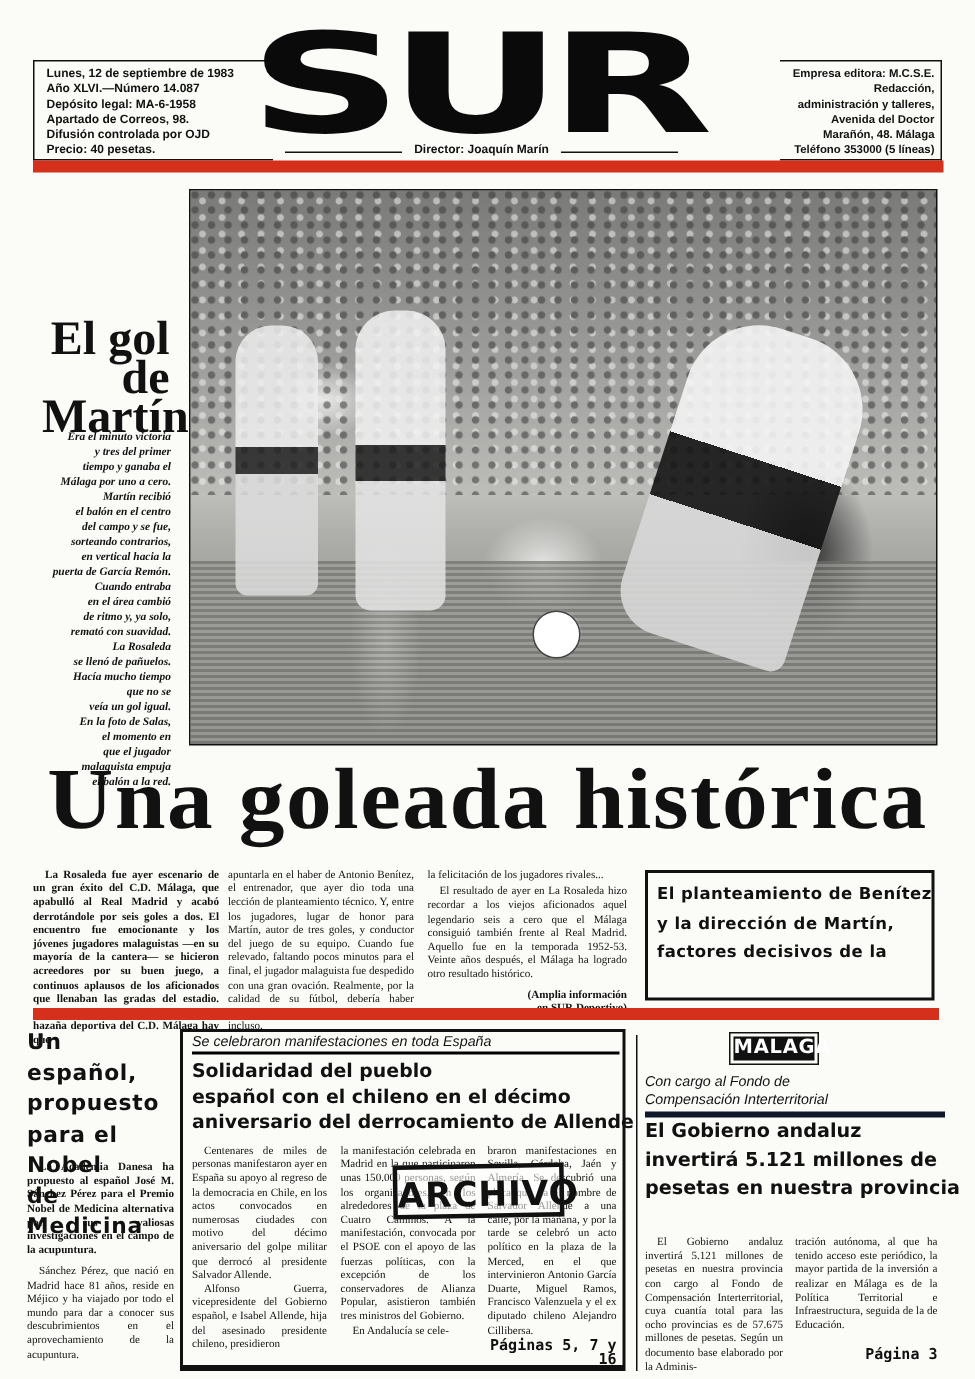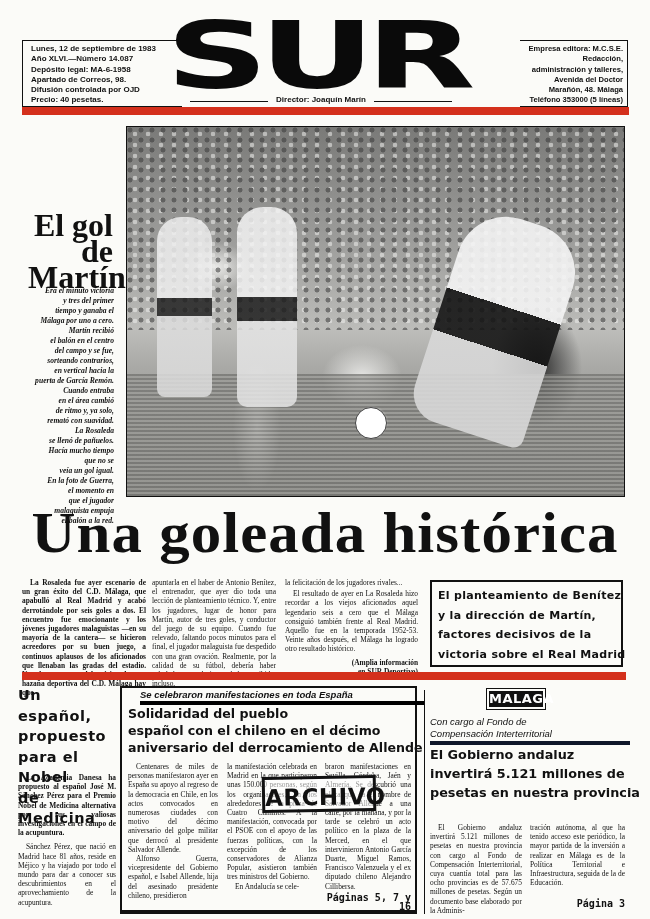--- a/index.html
+++ b/index.html
@@ -33,21 +33,21 @@
   .kicker{left:28px;top:212px;width:85px;text-align:right;font-family:"Liberation Serif",serif;font-weight:bold;font-size:32px;line-height:26px;}
   .caption{left:22px;top:286px;width:92px;text-align:right;font-family:"Liberation Serif",serif;font-style:italic;font-weight:bold;font-size:7.6px;line-height:10px;}
   .headline{left:0;top:502px;width:650px;text-align:center;font-family:"Liberation Serif",serif;font-weight:bold;font-size:58px;line-height:62px;transform:scaleX(1.05);letter-spacing:1px;}
   .col{font-family:"Liberation Serif",serif;font-size:7.4px;line-height:9.2px;text-align:justify;}
   .col p{margin:0;text-indent:8px;}
   .b{font-weight:bold;}
   .sidebox{left:430px;top:580px;width:193px;height:87px;border:2px solid #111;box-sizing:border-box;padding:4px 6px;font-family:"DejaVu Sans",sans-serif;font-weight:bold;font-size:11px;line-height:19.5px;transform-origin:left top;}
   .sidebox span{display:block;white-space:nowrap;letter-spacing:.3px;}
   .nobel-title{left:18px;top:685px;width:98px;font-family:"DejaVu Sans",sans-serif;font-weight:bold;font-size:14.5px;line-height:20.5px;letter-spacing:.5px;}
   .allende-box{left:120px;top:686px;width:297px;height:228px;border:2px solid #111;border-bottom-width:4px;box-sizing:border-box;}
-  .allende-kicker{left:140px;top:688px;width:285px;font-family:"Liberation Sans",sans-serif;font-style:italic;font-size:9.5px;line-height:13px;border-bottom:4px solid #000000;font-weight:bold;}
+  .allende-kicker{left:128px;top:688px;width:285px;font-family:"Liberation Sans",sans-serif;font-style:italic;font-size:9.5px;line-height:13px;border-bottom:2px solid #000000;}
   .allende-title{left:128px;top:705px;width:285px;font-family:"DejaVu Sans",sans-serif;font-weight:bold;font-size:12.6px;line-height:17px;white-space:nowrap;}
   .archivo{left:262px;top:776px;width:114px;height:36px;border:3px solid #111;background:rgba(255,255,255,.55);font-family:"DejaVu Sans",sans-serif;font-weight:bold;font-size:23px;line-height:36px;text-align:center;box-sizing:border-box;letter-spacing:.5px;transform:rotate(-1deg);}
   .pages{font-family:"DejaVu Sans Mono",monospace;font-size:10px;font-weight:bold;}
   .malaga-tag{left:486px;top:688px;width:60px;height:22px;border:1.5px solid #111;box-sizing:border-box;padding:2px;}
   .malaga-tag div{background:#111;color:#fff;height:100%;font-family:"DejaVu Sans",sans-serif;font-weight:bold;font-size:13px;line-height:16px;text-align:center;letter-spacing:.5px;}
   .malaga-kicker{left:430px;top:716px;width:200px;font-family:"Liberation Sans",sans-serif;font-style:italic;font-size:9.5px;line-height:12px;border-bottom:4px solid #0f172a;padding-bottom:1px;}
   .malaga-title{left:430px;top:745px;width:210px;font-family:"DejaVu Sans",sans-serif;font-weight:bold;font-size:12.8px;line-height:19px;white-space:nowrap;}
   .vrule{width:1px;background:#111;}
 </style>
 </head>
@@ -109,21 +109,21 @@
   <div>puerta de García Remón.</div>
   <div>Cuando entraba</div>
   <div>en el área cambió</div>
   <div>de ritmo y, ya solo,</div>
   <div>remató con suavidad.</div>
   <div>La Rosaleda</div>
   <div>se llenó de pañuelos.</div>
   <div>Hacía mucho tiempo</div>
   <div>que no se</div>
   <div>veía un gol igual.</div>
-  <div>En la foto de Guerra,</div>
+  <div>En la foto de Salas,</div>
   <div>el momento en</div>
   <div>que el jugador</div>
   <div>malaguista empuja</div>
   <div>el balón a la red.</div>
 </div>
 
 <div class="abs headline">Una goleada histórica</div>
 
 <div class="abs col" style="left:22px;top:578px;width:124px;">
   <p class="b">La Rosaleda fue ayer escenario de un gran éxito del C.D. Málaga, que apabulló al Real Madrid y acabó derrotándole por seis goles a dos. El encuentro fue emocionante y los jóvenes jugadores malaguistas —en su mayoría de la cantera— se hicieron acreedores por su buen juego, a continuos aplausos de los aficionados que llenaban las gradas del estadio. Una buena parte del mérito de esta hazaña deportiva del C.D. Málaga hay que</p>
@@ -137,21 +137,20 @@
   <div style="text-align:right;font-weight:bold;margin-top:4px;">
     <div>(Amplia información</div>
     <div>en SUR Deportivo)</div>
   </div>
 </div>
 
 <div class="abs sidebox">
   <span>El planteamiento de Benítez</span>
   <span>y la dirección de Martín,</span>
   <span>factores decisivos de la</span>
-  <span>victoria sobre el Real Madrid</span>
 </div>
 
 <div class="abs redbar" style="left:22px;top:672px;width:604px;"></div>
 
 <div class="abs nobel-title">
   <div>Un español,</div>
   <div>propuesto</div>
   <div>para el Nobel</div>
   <div>de Medicina</div>
 </div>

